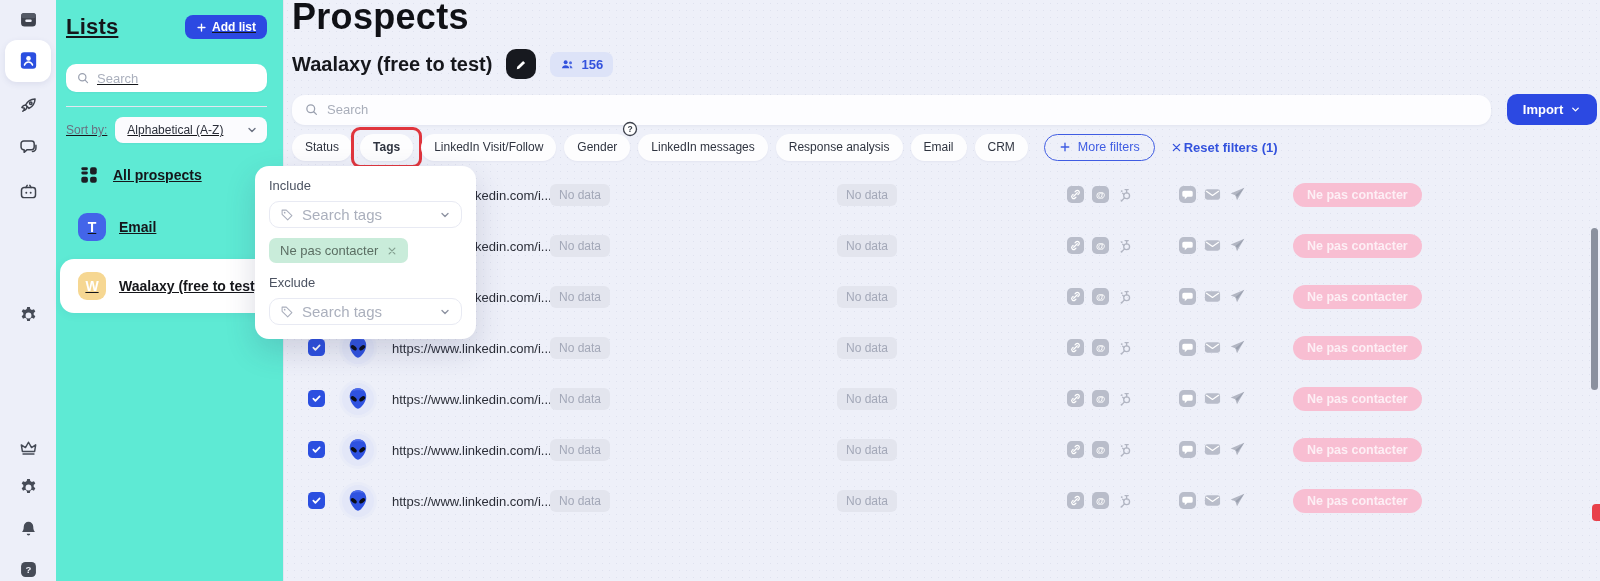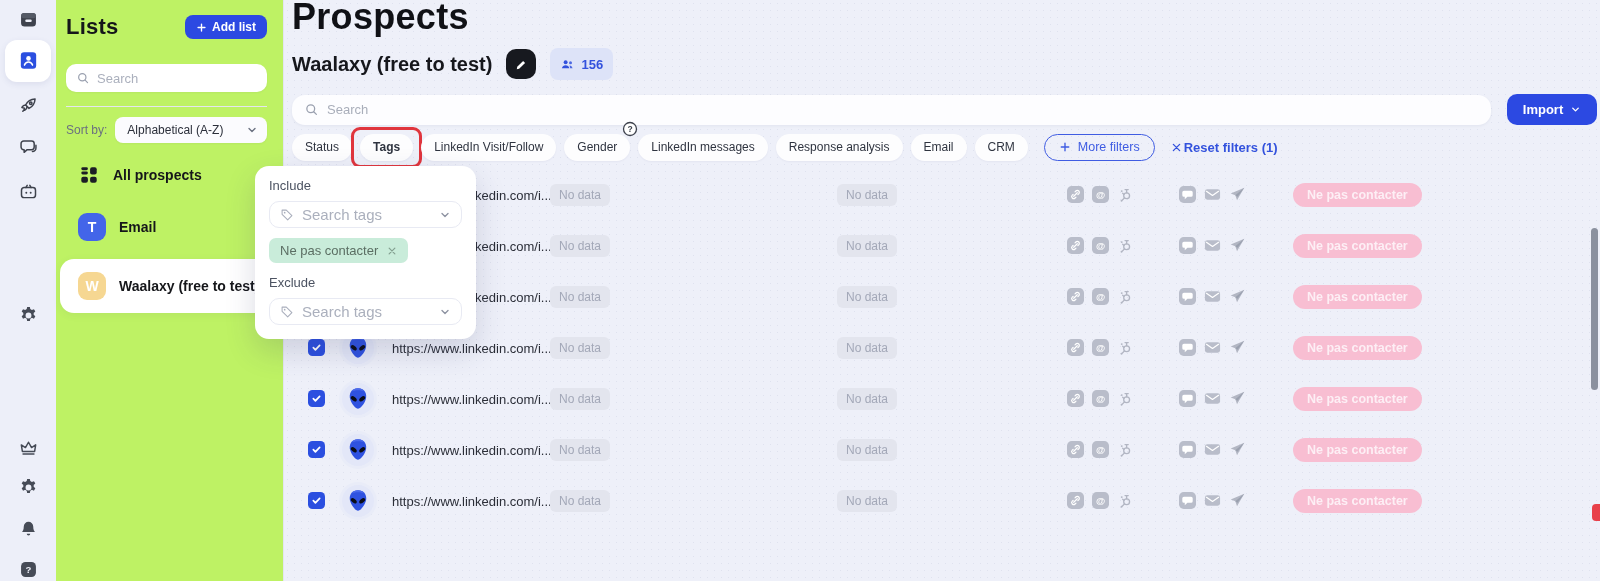--- a/index.html
+++ b/index.html
@@ -17,21 +17,21 @@
   .rail { width:56px; flex:0 0 56px; background:#edeff9; display:flex; flex-direction:column; align-items:center; }
   .rail-item { width:24px; height:24px; display:flex; align-items:center; justify-content:center; cursor:pointer; }
   .rail-item svg { width:21px; height:21px; }
   .rail-item.selected { width:46px; height:42px; background:#ffffff; border-radius:12px; box-shadow:0 2px 6px rgba(60,70,130,.10); }
   .rail-item.selected svg { width:23px; height:23px; }
   .m-home{margin-top:8px}.m-prospects{margin-top:8px}.m-campaigns{margin-top:12px}
   .m-messages{margin-top:18px}.m-resources{margin-top:20px}.m-settings{margin-top:100px}
   .m-upgrade{margin-top:108px}.m-settings2{margin-top:16px}.m-notifications{margin-top:18px}.m-help{margin-top:16px}
 
   
-  .panel { width:228px; flex:0 0 228px; background:#bef264; border-right:1px solid #e3e5f0; padding:14px 16px 16px 10px; }
+  .panel { width:228px; flex:0 0 228px; background:#5eead4; border-right:1px solid #e3e5f0; padding:14px 16px 16px 10px;text-decoration:underline; }
   .panel-head { display:flex; align-items:center; justify-content:space-between; }
   .panel-title { font-size:22px; font-weight:bold; letter-spacing:.2px; }
   .btn-addlist { display:flex; align-items:center; gap:5px; background:#2c49e2; color:#fff; border:none; font-size:12px; font-weight:bold; border-radius:8px; padding:5px 11px; cursor:pointer; font-family:inherit; }
   .btn-addlist svg { width:11px; height:11px; }
   .search-sm { margin-top:24px; height:28px; background:#fff; border-radius:10px; display:flex; align-items:center; gap:7px; padding:0 10px; box-shadow:0 1px 2px rgba(40,45,90,.05); }
   .search-sm svg { width:14px; height:14px; flex:0 0 auto; }
   .search-sm input { border:none; outline:none; background:transparent; font-size:13px; color:#3a3f4c; width:100%; font-family:inherit; }
   .search-sm input::placeholder { color:#abb0bd; }
   .panel-divider { margin-top:14px; border-top:1px solid #e4e6f0; }
   .sort-row { margin-top:10px; display:flex; align-items:center; gap:8px; }
@@ -46,21 +46,21 @@
   .list-item .li-label { font-size:14px; font-weight:bold; color:#15161a; }
   .list-item.selected { background:#ffffff; height:54px; margin:0 -17px 0 -6px; padding-left:18px; border-radius:14px 0 0 14px; box-shadow:0 2px 8px rgba(60,70,130,.07); }
 
   
   .main { flex:1; padding:0 0 0 8px; position:relative; }
   .page-title { font-size:36px; font-weight:bold; letter-spacing:.3px; margin-top:-4px; color:#101116; }
   .subhead { margin-top:10px; display:flex; align-items:center; gap:14px; height:32px; }
   .list-name { font-size:20px; font-weight:bold; color:#16171c; }
   .btn-edit { width:30px; height:30px; background:#17191f; border:none; border-radius:10px; display:flex; align-items:center; justify-content:center; cursor:pointer; }
   .btn-edit svg { width:13px; height:13px; }
-  .count-badge { display:flex; align-items:center; gap:6px; background:#dde3f8; border-radius:8px; height:32px; padding:0 10px; color:#3352dd; font-size:13px; font-weight:bold; }
+  .count-badge { display:flex; align-items:center; gap:6px; background:#dde3f8; border-radius:8px; height:25px; padding:0 10px; color:#3352dd; font-size:13px; font-weight:bold; }
   .count-badge svg { width:15px; height:15px; }
   .controls { margin-top:14px; display:flex; align-items:center; gap:16px; padding-right:3px; }
   .search-lg { flex:1; height:30px; background:#fdfdff; border-radius:13px; display:flex; align-items:center; gap:8px; padding:0 12px; box-shadow:0 1px 3px rgba(40,45,90,.06); }
   .search-lg svg { width:15px; height:15px; }
   .search-lg input { border:none; outline:none; background:transparent; font-size:13px; color:#3a3f4c; width:100%; font-family:inherit; }
   .search-lg input::placeholder { color:#a9aeba; }
   .btn-import { width:90px; height:31px; background:#2c49e2; color:#fff; border:none; border-radius:10px; font-size:13px; font-weight:bold; display:flex; align-items:center; justify-content:center; gap:7px; cursor:pointer; font-family:inherit; }
   .btn-import svg { width:11px; height:11px; }
   .filter-row { margin-top:8px; display:flex; align-items:center; gap:8px; height:28px; }
   .chip { position:relative; background:#fdfdfe; border-radius:14px; height:27px; display:flex; align-items:center; padding:0 13px; font-size:12px; color:#2f3440; cursor:pointer; box-shadow:0 1px 2px rgba(40,45,90,.05); white-space:nowrap; }

